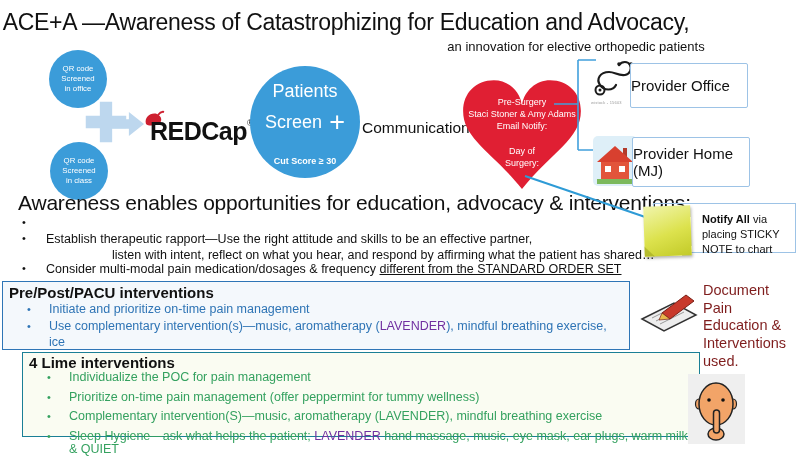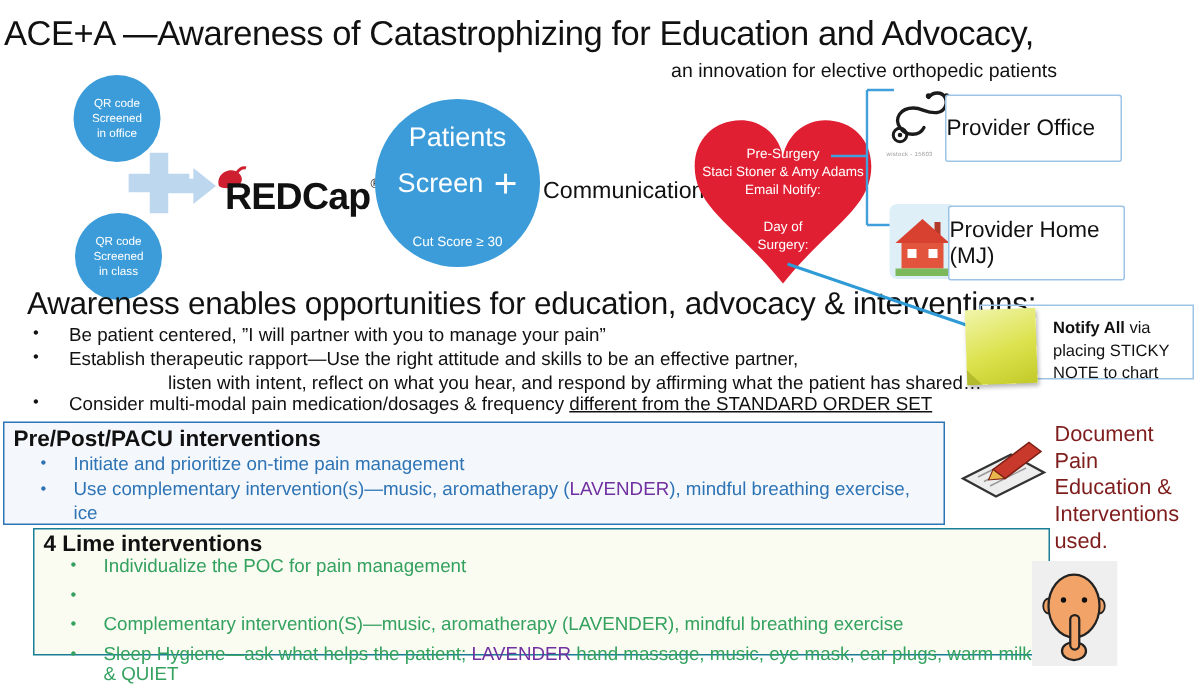--- a/index.html
+++ b/index.html
@@ -21,21 +21,21 @@
       clip-path:polygon(0 30%,58% 30%,58% 0,100% 50%,58% 100%,58% 70%,0 70%);}
   .redcap{left:150px;top:117px;font-size:25px;font-weight:bold;color:#111;letter-spacing:-.5px;}
   .redcap sup{font-size:9px;font-weight:normal;vertical-align:14px;}
   .redcap-cap{left:143px;top:110px;width:22px;height:18px;}
 
   .patients-circle{left:250px;top:66px;width:110px;height:112px;flex-direction:column;
       padding-top:0;font-weight:400;align-items:center;}
   .pc-l1{font-size:18px;margin-top:2px;}
   .pc-l2{font-size:18px;margin-top:10px;display:flex;align-items:center;}
   .pc-plus{font-size:27px;margin-left:7px;line-height:20px;}
-  .pc-cut{font-size:9px;font-weight:normal;margin-top:23px;}
+  .pc-cut{font-size:9px;font-weight:bold;margin-top:23px;}
   .communication{left:362px;top:119px;font-size:15.5px;color:#111;}
 
   .heart-wrap{left:458px;top:68px;width:128px;height:132px;}
   .heart-text{left:458px;top:96px;width:128px;text-align:center;color:#fff;font-size:9px;
       line-height:1.35;white-space:pre-line;}
 
   .bracket{left:552px;top:54px;width:44px;height:142px;}
 
   .side-box{border:1.5px solid #9DC3E6;border-radius:2px;background:#fff;display:flex;
       align-items:center;font-size:15px;color:#111;box-sizing:border-box;}
@@ -163,21 +163,20 @@
   </svg>
   <div class="abs side-box surgical-box">
     <span>Provider Home
 (MJ)</span>
   </div>
 
   <div class="abs aw-heading">Awareness enables opportunities for education, advocacy &amp; interventions:</div>
 
   <div class="abs bullet-row aw-b aw1">
     <span class="b-marker">•</span>
-    <span>Be patient centered, ”I will partner with you to manage your pain”</span>
   </div>
   <div class="abs bullet-row aw-b aw2">
     <span class="b-marker">•</span>
     <span>Establish therapeutic rapport—Use the right attitude and skills to be an effective partner,</span>
   </div>
   <div class="abs aw2c">listen with intent, reflect on what you hear, and respond by affirming what the patient has shared…</div>
   <div class="abs bullet-row aw-b aw3">
     <span class="b-marker">•</span>
     <span><span>Consider multi-modal pain medication/dosages &amp; frequency </span><span class="u">different from the STANDARD ORDER SET</span></span>
   </div>
@@ -207,20 +206,21 @@
   </div>
 
   <div class="abs lime-box">
     <div class="box-head">4 Lime interventions</div>
     <div class="bullet-row r1">
       <span class="b-marker">•</span>
       <span>Individualize the POC for pain management</span>
     </div>
     <div class="bullet-row r2">
       <span class="b-marker">•</span>
+      <span>Prioritize on-time pain management (offer peppermint for tummy wellness)</span>
     </div>
     <div class="bullet-row r3">
       <span class="b-marker">•</span>
       <span>Complementary intervention(S)—music, aromatherapy (LAVENDER), mindful breathing exercise</span>
     </div>
     <div class="bullet-row r4">
       <span class="b-marker">•</span>
       <span><span>Sleep Hygiene—ask what helps the patient; </span><span class="lav">LAVENDER</span><span> hand massage, music, eye mask, ear plugs, warm milk &amp; QUIET</span></span>
     </div>
   </div>

